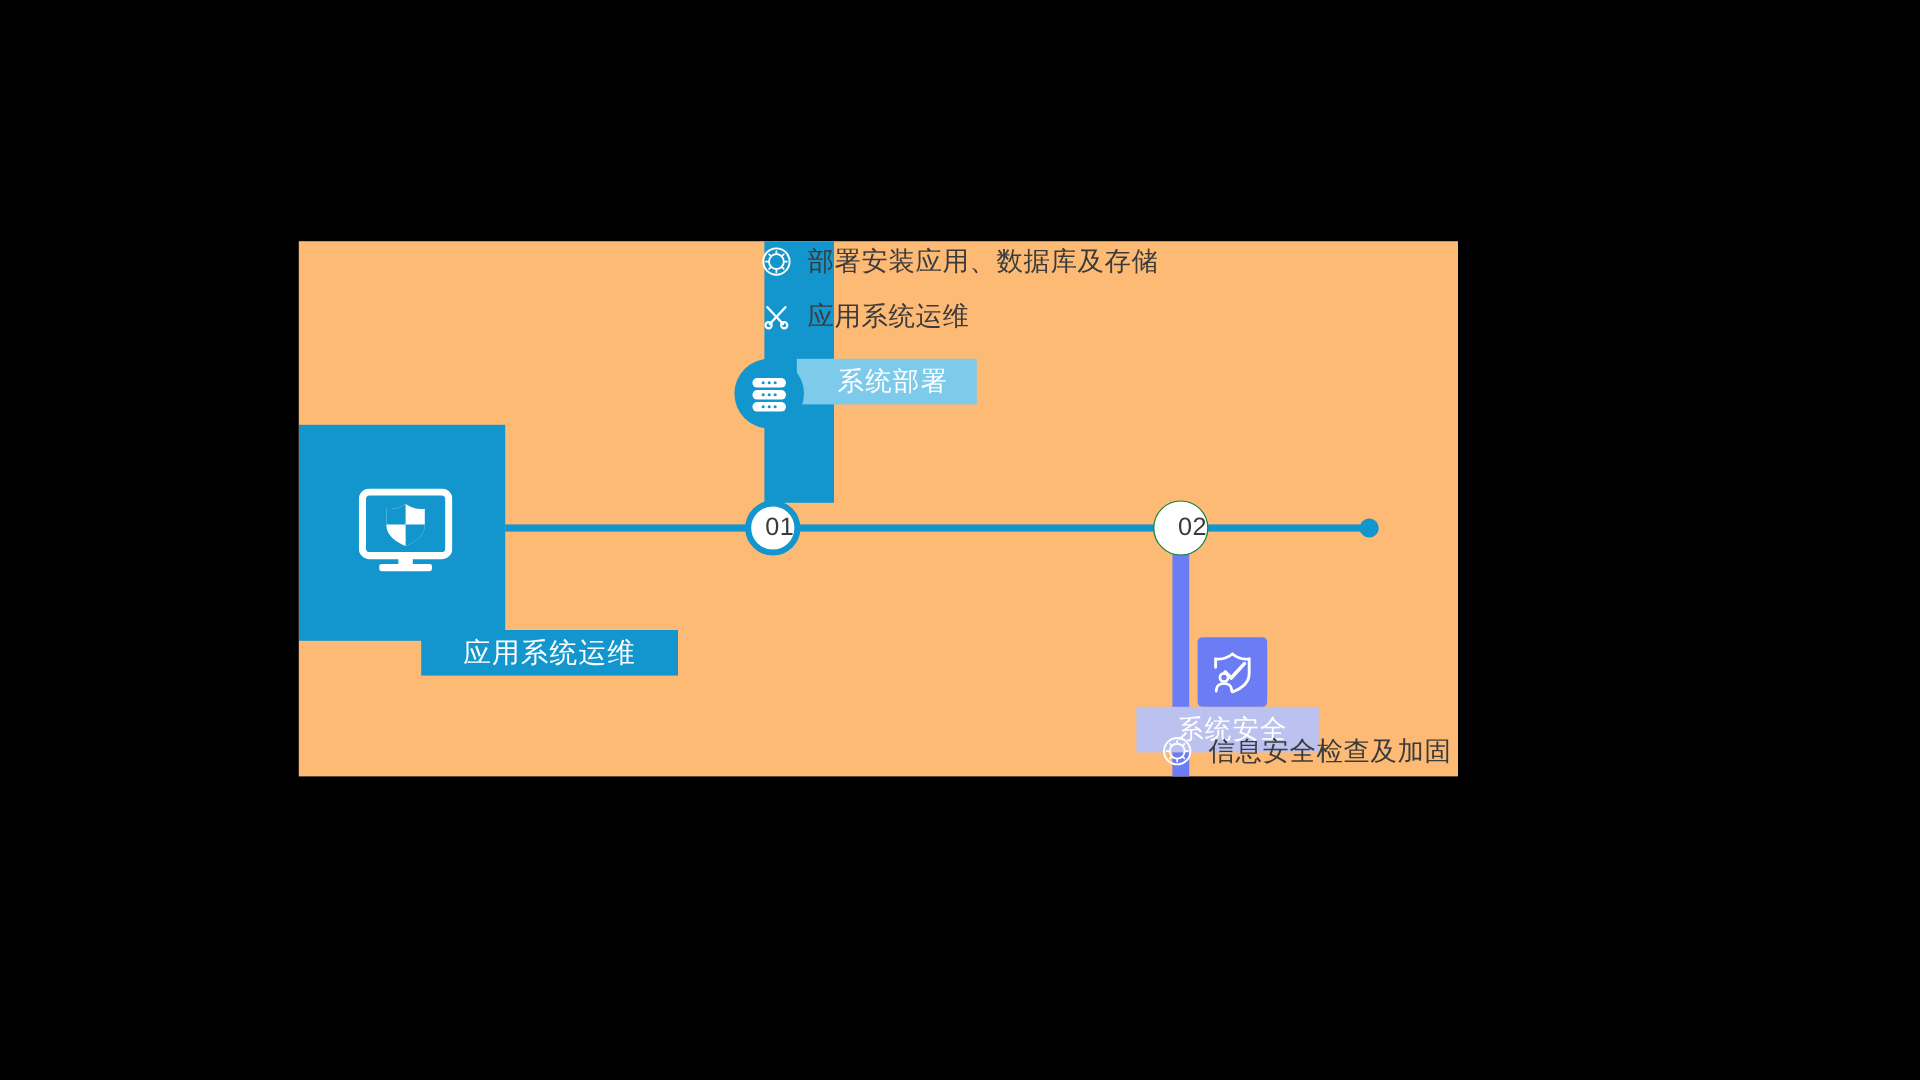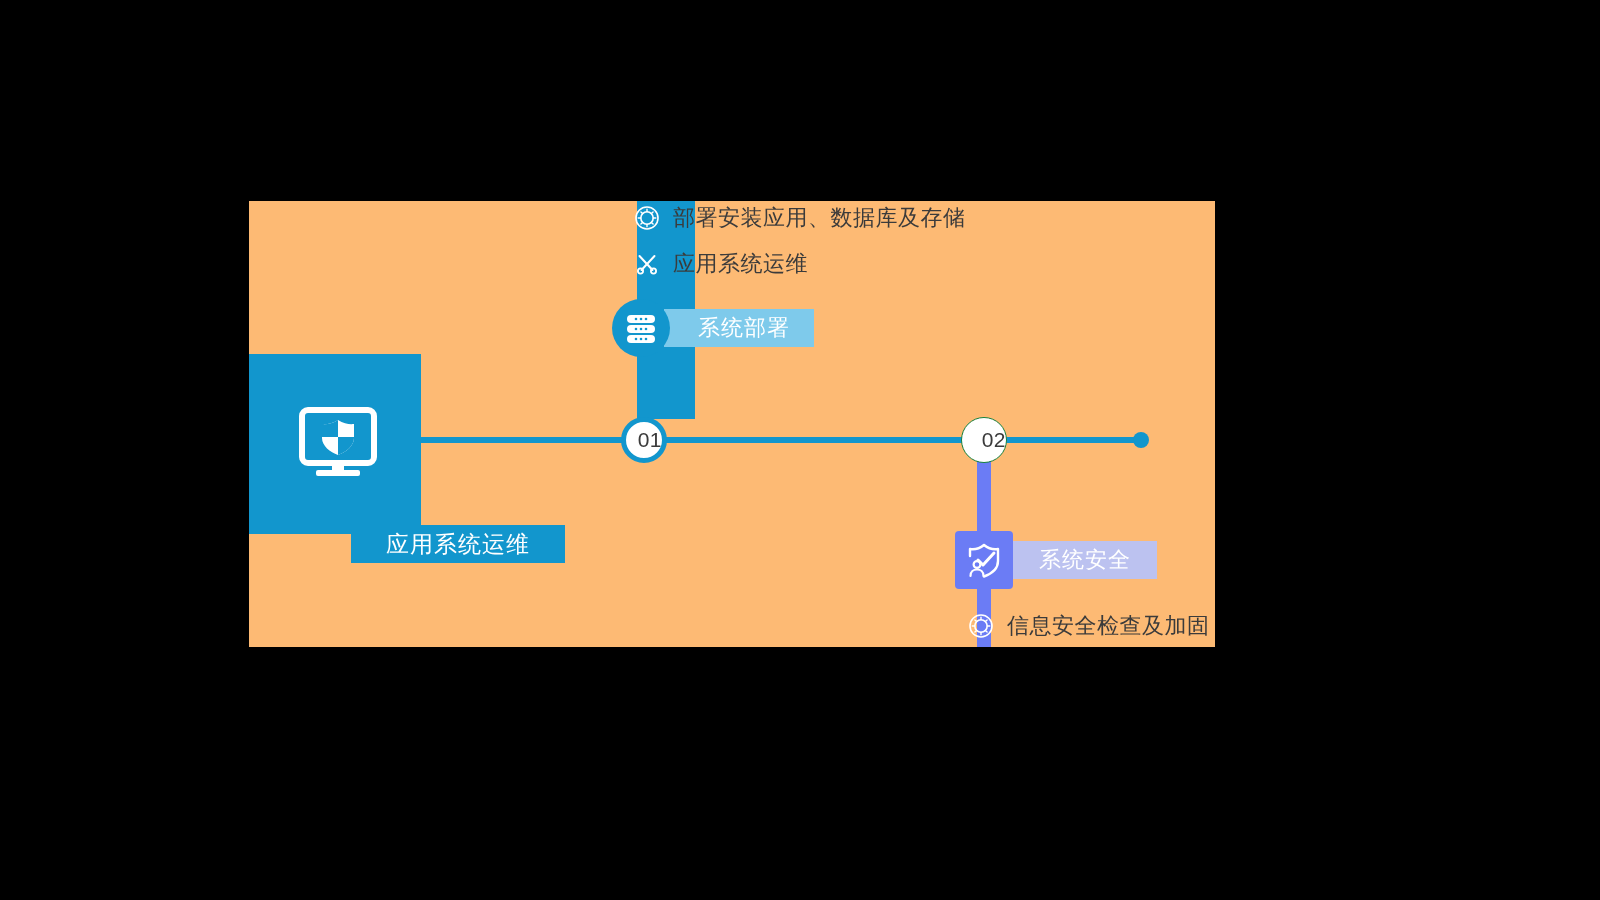--- a/index.html
+++ b/index.html
@@ -129,21 +129,20 @@
     letter-spacing: 0.5px;
   }
   .b01-bullet-1 { left: 384px; top: 2px; }    
   .b01-bullet-2 { left: 384px; top: 48px; }   
 
   .b01-feature {
     position: absolute;
     left: 363px;        
     top: 98px;          
     display: flex;
-    align-items: center;
   }
   .b01-feature .disc {
     width: 58px;
     height: 58px;
     border-radius: 50%;
     background: #1296cd;
     display: flex;
     align-items: center;
     justify-content: center;
     flex: 0 0 58px;
@@ -169,20 +168,21 @@
     width: 14px;
     height: 245px;
     background: #6b7cf5;
   }
   .b02-feature {
     position: absolute;
     left: 706px;        
     top: 330px;         
     display: flex;
     align-items: center;
+    flex-direction: column;
   }
   .b02-feature .disc {
     width: 58px;
     height: 58px;
     background: #6b7cf5;
     border-radius: 4px;
     display: flex;
     align-items: center;
     justify-content: center;
     flex: 0 0 58px;

